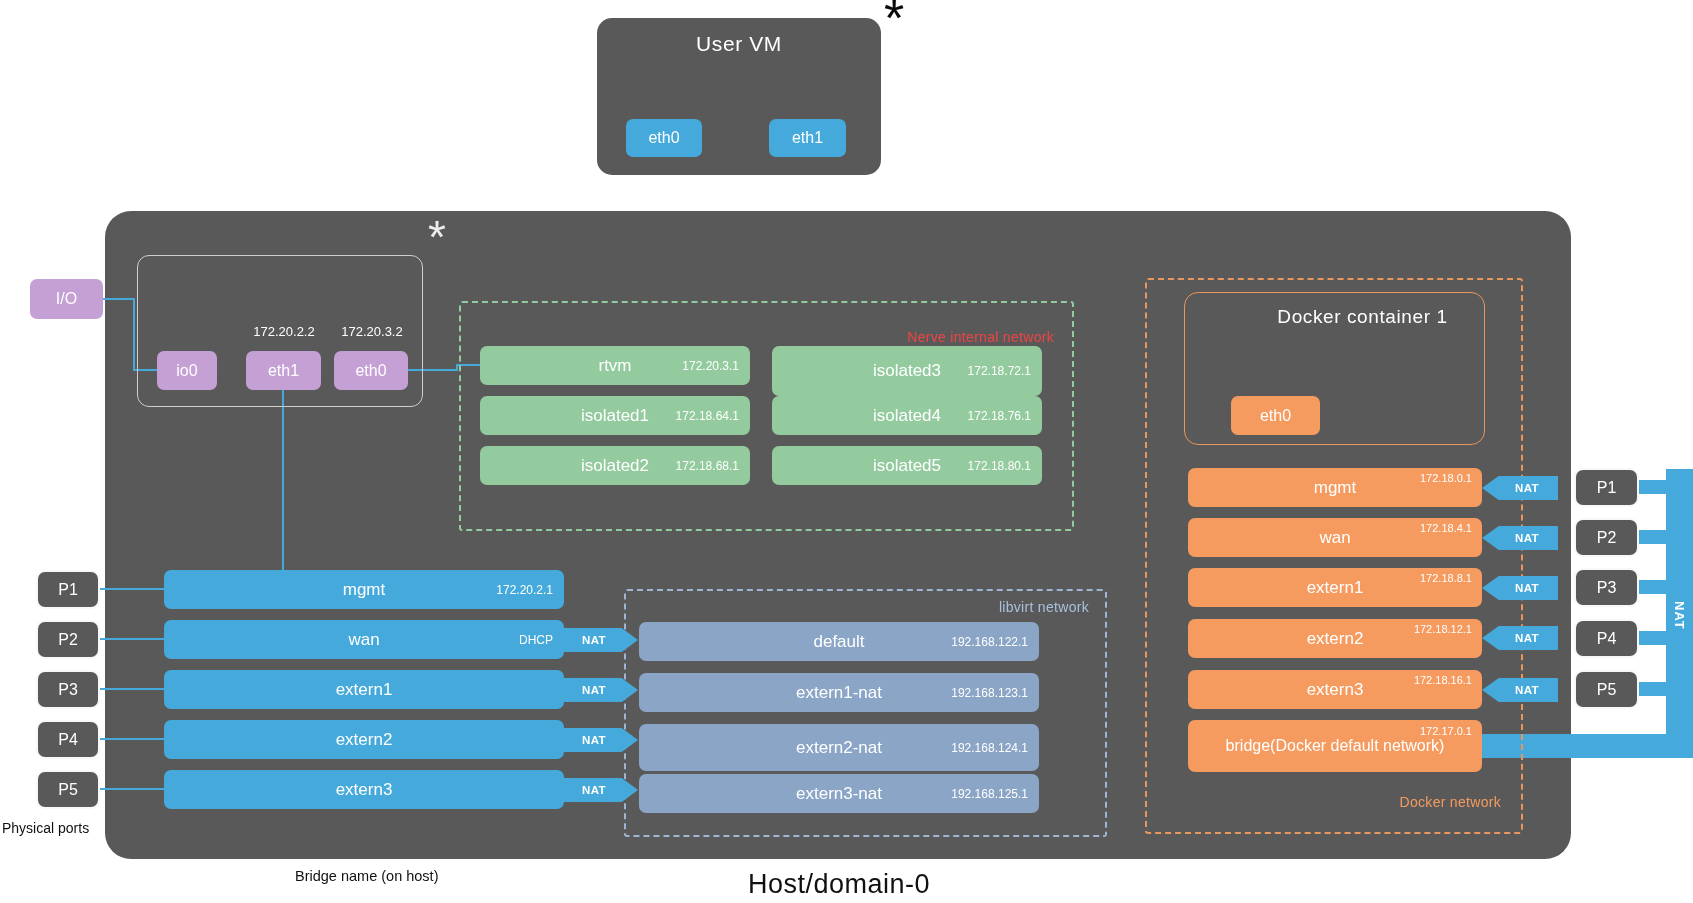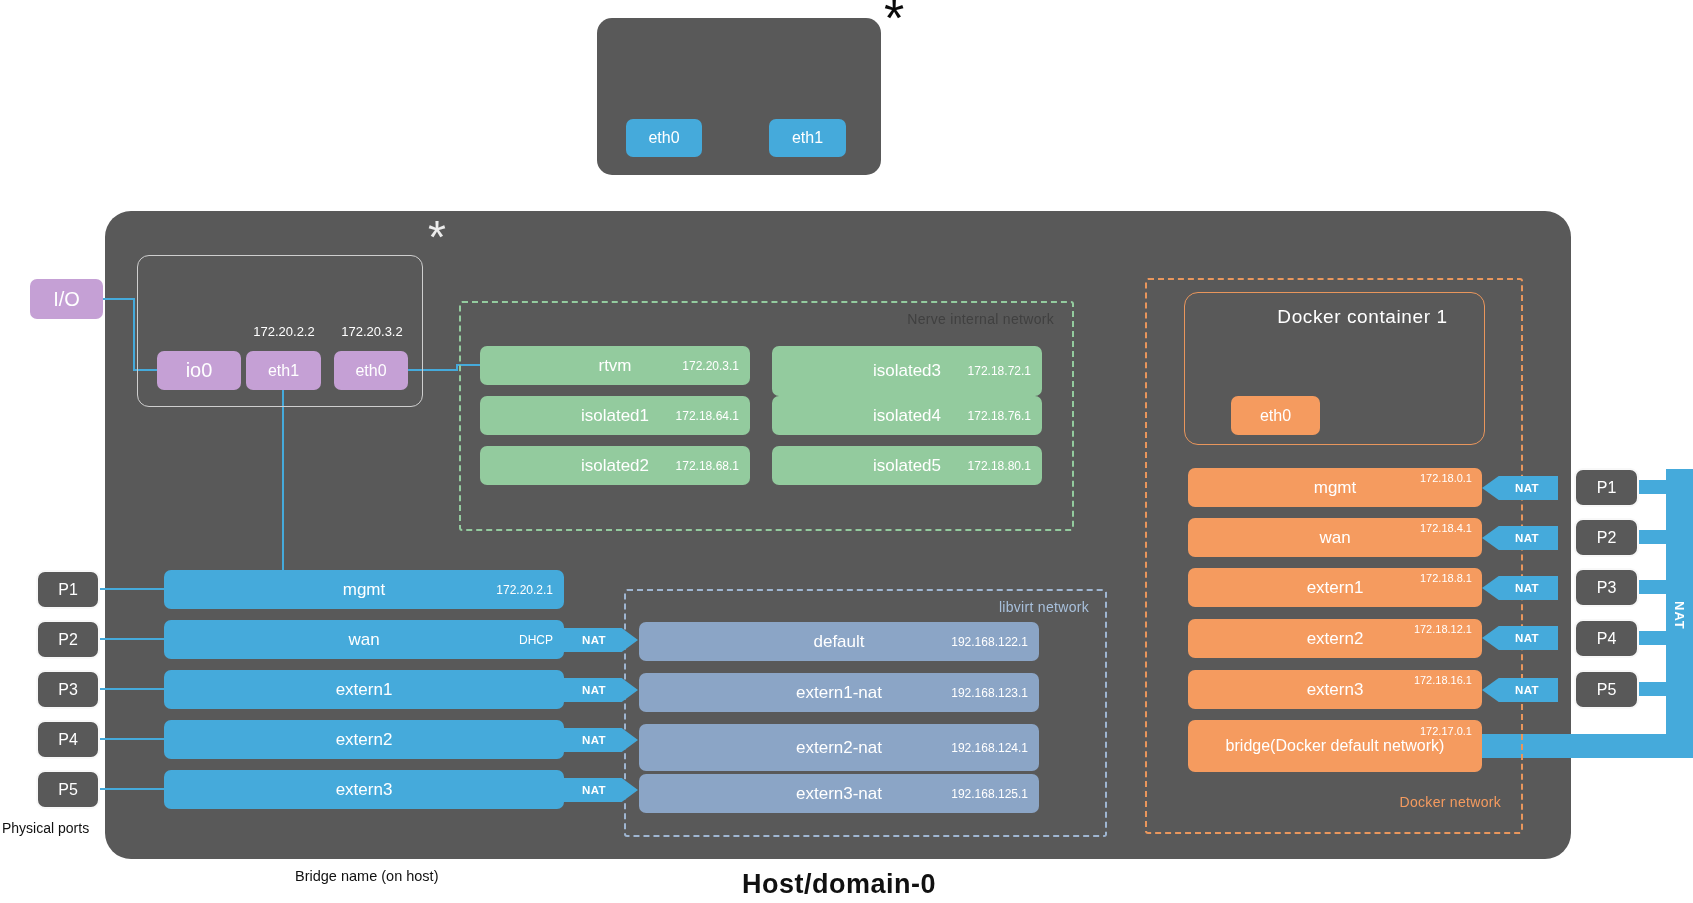--- a/index.html
+++ b/index.html
@@ -59,44 +59,45 @@
   <div class="seg" style="left:1639px;top:480px;width:27px;height:14px"></div>
   <div class="seg" style="left:1639px;top:530px;width:27px;height:14px"></div>
   <div class="seg" style="left:1639px;top:580px;width:27px;height:14px"></div>
   <div class="seg" style="left:1639px;top:631px;width:27px;height:14px"></div>
   <div class="seg" style="left:1639px;top:682px;width:27px;height:14px"></div>
   <div class="seg" style="left:1666px;top:469px;width:27px;height:289px"></div>
   <div class="seg" style="left:1482px;top:734px;width:211px;height:24px"></div>
   <div class="vnat" style="left:1666px;top:578px;width:27px;height:74px">NAT</div>
 
   <div class="dash" style="left:459px;top:301px;width:615px;height:230px;border-color:#93CB9E;border-radius:3px">
-    <div class="dlabel" style="right:18px;top:8px;color:#404040">Nerve internal network</div>
+    <div class="dlabel" style="right:18px;top:26px;color:#ef4444">Nerve internal network</div>
   </div>
   <div class="dash" style="left:1145px;top:278px;width:378px;height:556px;border-color:#E9965C;border-radius:3px">
     <div class="dlabel" style="right:20px;bottom:22px;color:#F59B5F">Docker network</div>
   </div>
   <div class="dash" style="left:624px;top:589px;width:483px;height:248px;border-color:#9FB6D2;border-radius:3px">
     <div class="dlabel" style="right:16px;top:8px;color:#A8C0DC">libvirt network</div>
   </div>
 
   <div class="outline" style="left:137px;top:255px;width:286px;height:152px;border:1.5px solid #cfcfcf;border-radius:12px"></div>
   <div class="outline" style="left:1184px;top:292px;width:301px;height:153px;border:1.5px solid #E9965C;border-radius:14px"></div>
 
+  <div class="ttl" style="left:597px;top:32px;width:284px;font-size:21px">User VM</div>
   <div class="ast" style="left:884px;top:-8px;font-size:52px;color:#0a0a0a">*</div>
   <div class="ast" style="left:428px;top:214px;font-size:46px;color:#ececec">*</div>
   <div class="ttl" style="left:1184px;top:306px;width:357px;font-size:19px">Docker container 1</div>
 
   <div class="chip blue" style="left:626px;top:119px;width:76px;height:38px;font-size:16px">eth0</div>
   <div class="chip blue" style="left:769px;top:119px;width:77px;height:38px;font-size:16px">eth1</div>
 
-  <div class="chip purple" style="left:30px;top:279px;width:73px;height:40px;font-size:20px">I/O</div>
+  <div class="chip purple" style="left:30px;top:279px;width:73px;height:40px;font-size:16px">I/O</div>
 
   <div class="iplabel" style="left:239px;top:324px;width:90px">172.20.2.2</div>
   <div class="iplabel" style="left:327px;top:324px;width:90px">172.20.3.2</div>
-  <div class="chip purple" style="left:157px;top:351px;width:84px;height:39px;font-size:20px">io0</div>
+  <div class="chip purple" style="left:157px;top:351px;width:60px;height:39px;font-size:16px">io0</div>
   <div class="chip purple" style="left:246px;top:351px;width:75px;height:39px;font-size:16px">eth1</div>
   <div class="chip purple" style="left:334px;top:351px;width:74px;height:39px;font-size:16px">eth0</div>
 
   <div class="chip green" style="left:480px;top:346px;width:270px;height:39px">
     <span>rtvm</span>
     <span class="ipr">172.20.3.1</span>
   </div>
   <div class="chip green" style="left:480px;top:396px;width:270px;height:39px">
     <span>isolated1</span>
     <span class="ipr">172.18.64.1</span>
@@ -199,15 +200,15 @@
   <div class="pbox" style="left:36px;top:770px">P5</div>
 
   <div class="pbox" style="left:1574px;top:468px;width:65px">P1</div>
   <div class="pbox" style="left:1574px;top:518px;width:65px">P2</div>
   <div class="pbox" style="left:1574px;top:568px;width:65px">P3</div>
   <div class="pbox" style="left:1574px;top:619px;width:65px">P4</div>
   <div class="pbox" style="left:1574px;top:670px;width:65px">P5</div>
 
   <div class="blk" style="left:2px;top:820px">Physical ports</div>
   <div class="blk" style="left:295px;top:868px;font-size:14.5px">Bridge name (on host)</div>
-  <div class="blk" style="left:639px;top:869px;width:400px;text-align:center;font-size:27px;font-weight:700;letter-spacing:.5px">Host/domain-0</div>
+  <div class="blk" style="left:639px;top:869px;width:400px;text-align:center;font-size:27px;font-weight:400;letter-spacing:.5px">Host/domain-0</div>
 
 </div>
 
 </body></html>

